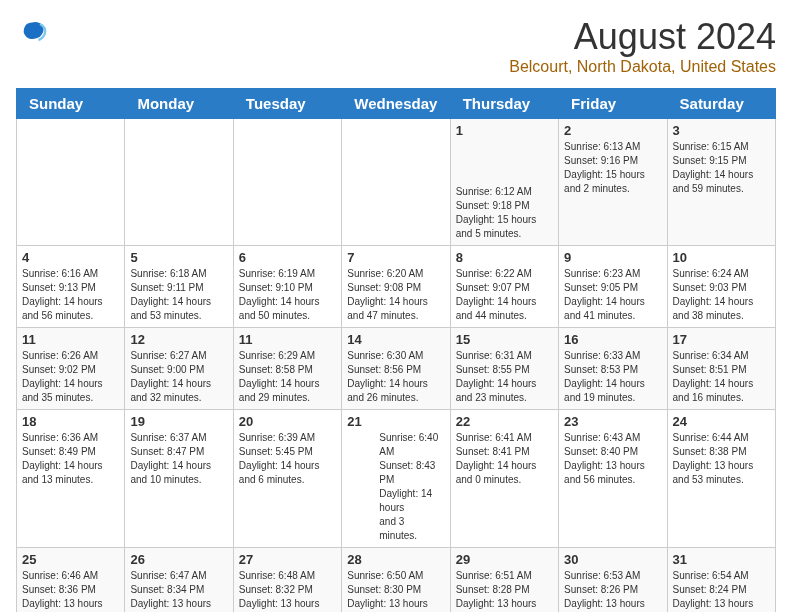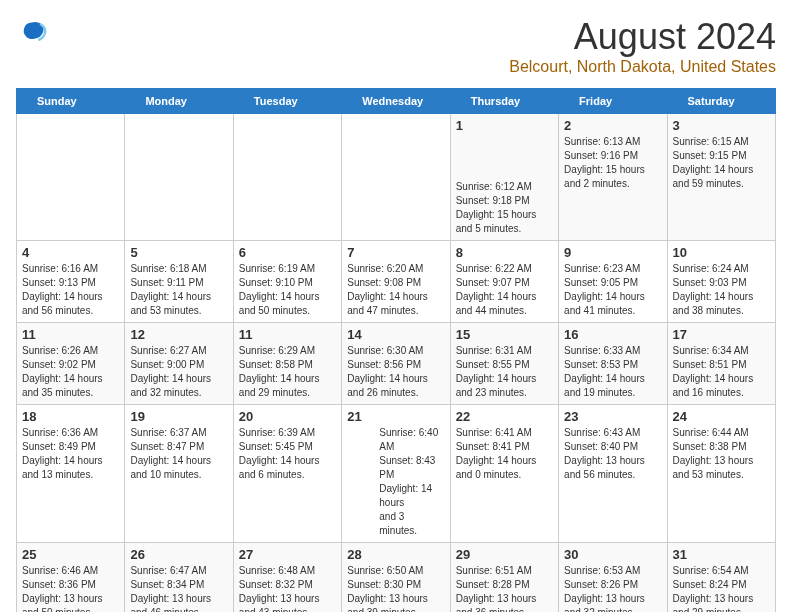--- a/index.html
+++ b/index.html
@@ -45,22 +45,22 @@
       color: #a16207;
     }
     table {
       width: 100%;
       border-collapse: collapse;
       table-layout: fixed;
     }
     thead tr th {
       background-color: #2a7cc7;
       color: #fff;
-      padding: 6px 20px;
-      font-size: 11px;
+      padding: 6px 12px;
+      font-size: 15px;
       font-weight: bold;
       text-align: left;
       border: 1px solid #2a7cc7;
     }
     tbody tr td {
       border: 1px solid #ccc;
       vertical-align: top;
       padding: 4px 5px;
       font-size: 10.5px;
       color: #333;

